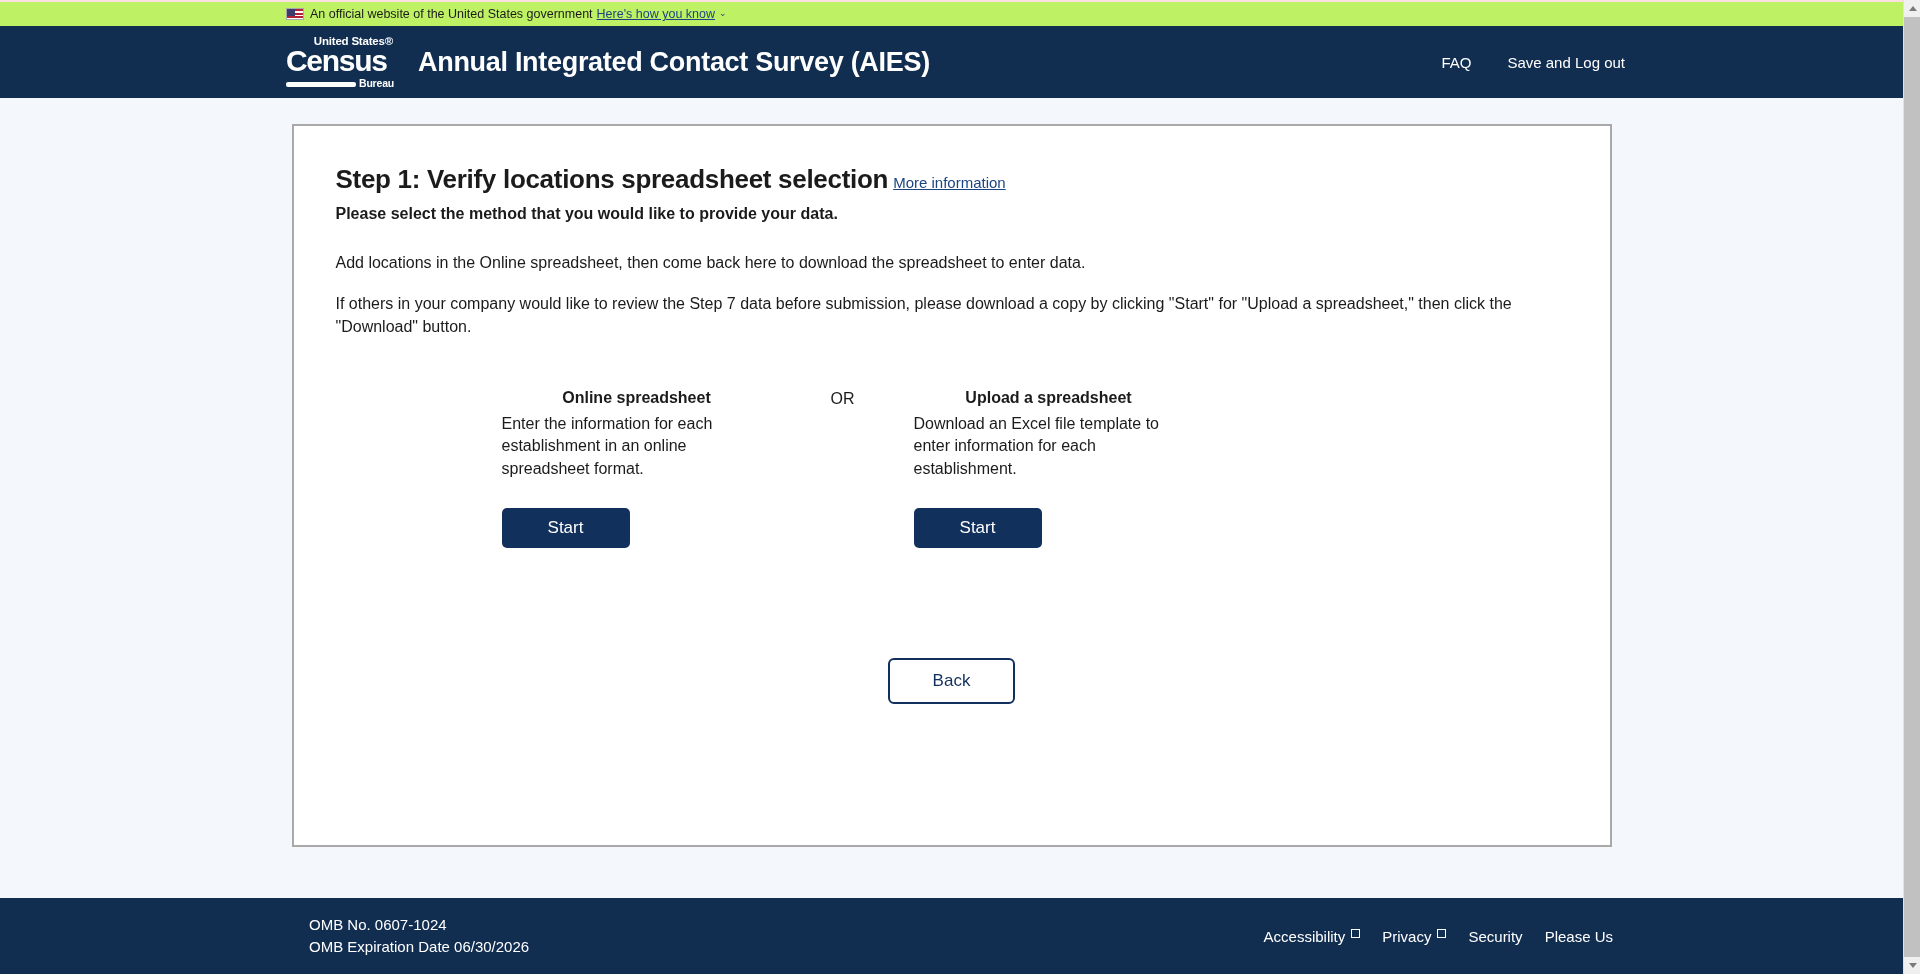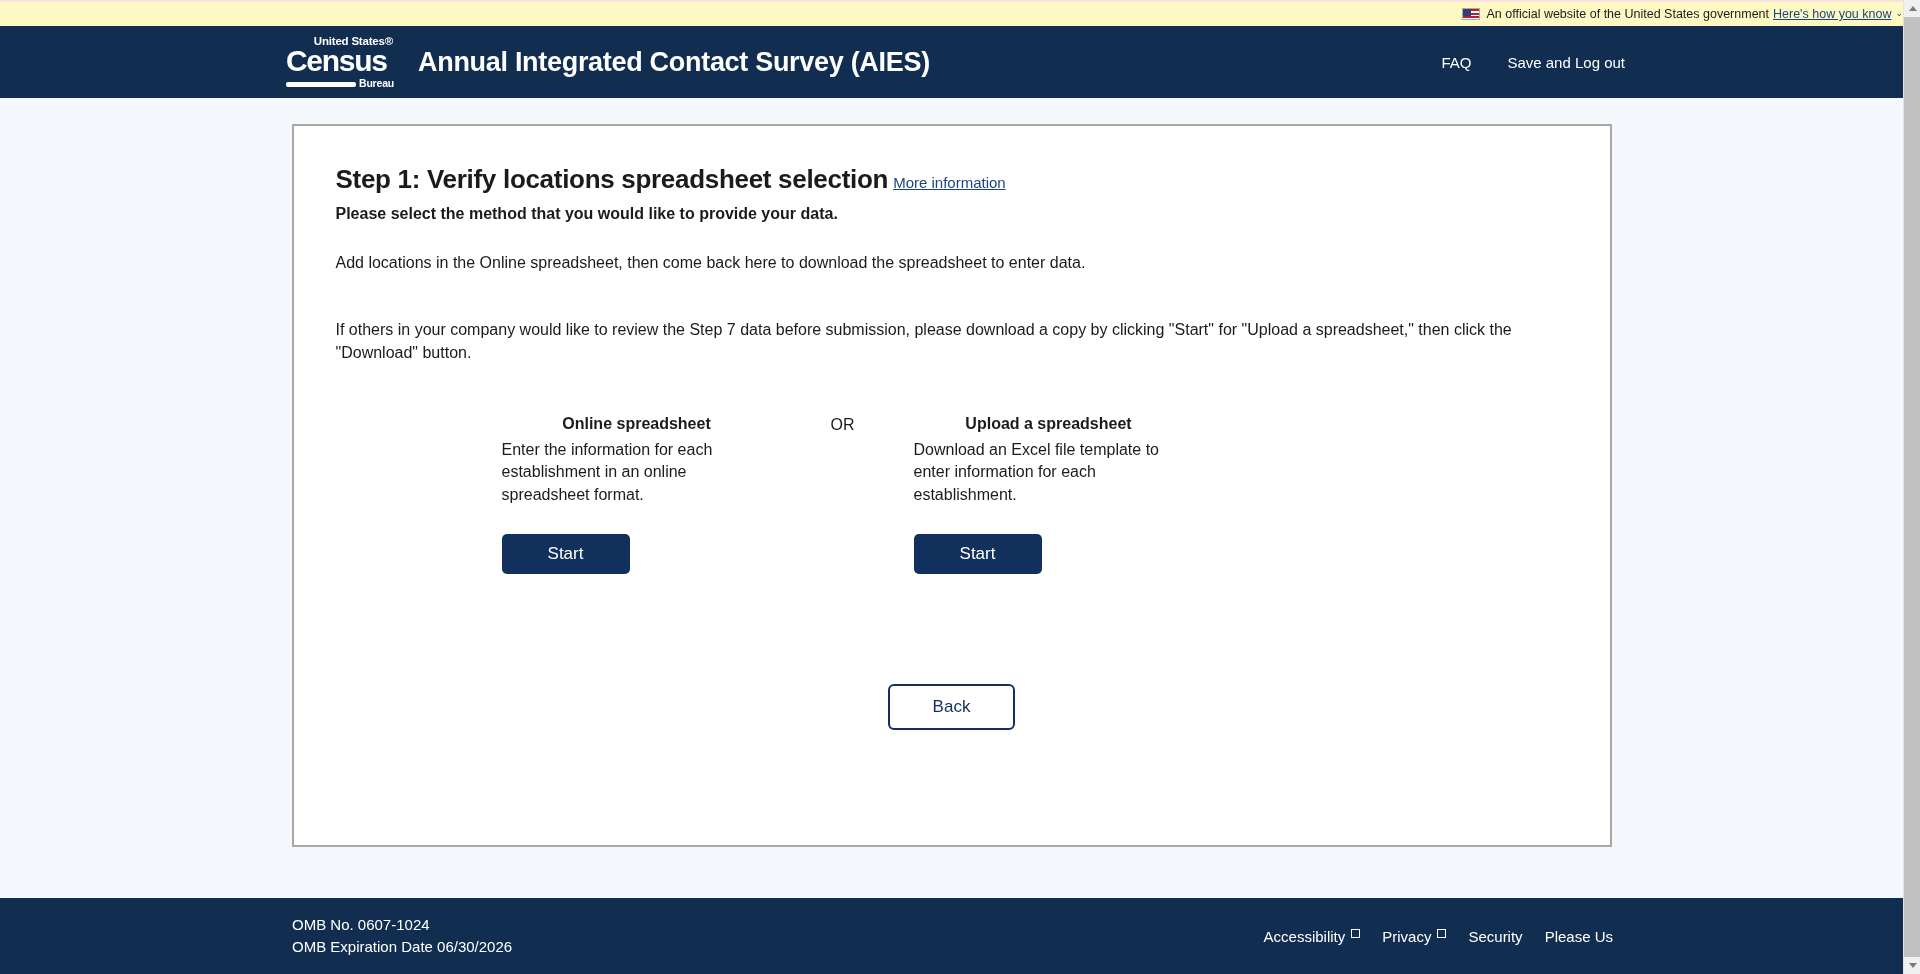--- a/index.html
+++ b/index.html
@@ -23,28 +23,27 @@
     top: 0; left: 0;
     width: 1903px;
     height: 974px;
     background: #f4f8fd;
     overflow: hidden;
   }
 
   
   .gov-banner {
     height: 26px;
-    background: #fef9c3;
+    background: #bef264;
     border-top: 2px solid #fae0e0;
     display: flex;
     align-items: center;
     padding-left: 286px;
     font-size: 12.5px;
     color: #1b1b1b;
-    justify-content: flex-end;
   }
   .flag-icon {
     display: inline-block;
     width: 18px;
     height: 12px;
     margin-right: 6px;
     position: relative;
     flex: 0 0 auto;
     background: linear-gradient(
       to bottom,
@@ -189,21 +188,21 @@
     font-weight: 700;
     color: #1b1b1b;
     margin-bottom: 28px;
   }
   .para {
     font-size: 16px;
     color: #1b1b1b;
     line-height: 1.45;
     max-width: 1235px;
   }
-  .para.block-gap { margin-bottom: 44px; }
+  .para.block-gap { margin-bottom: 18px; }
 
   
   .options-row {
     display: flex;
     margin-top: 50px;
     padding-left: 166px;
   }
   .option-col { width: 270px; }
   .option-title {
     font-size: 16px;
@@ -259,20 +258,21 @@
   
   .site-footer {
     position: absolute;
     left: 0;
     bottom: 0;
     width: 1903px;
     height: 76px;
     background: #112e51;
     display: flex;
     align-items: center;
+    padding-left: 17px;
   }
   .footer-left {
     margin-left: 292px;
     color: #ffffff;
     font-size: 15px;
     line-height: 1.5;
   }
   .footer-links {
     margin-left: auto;
     margin-right: 290px;

